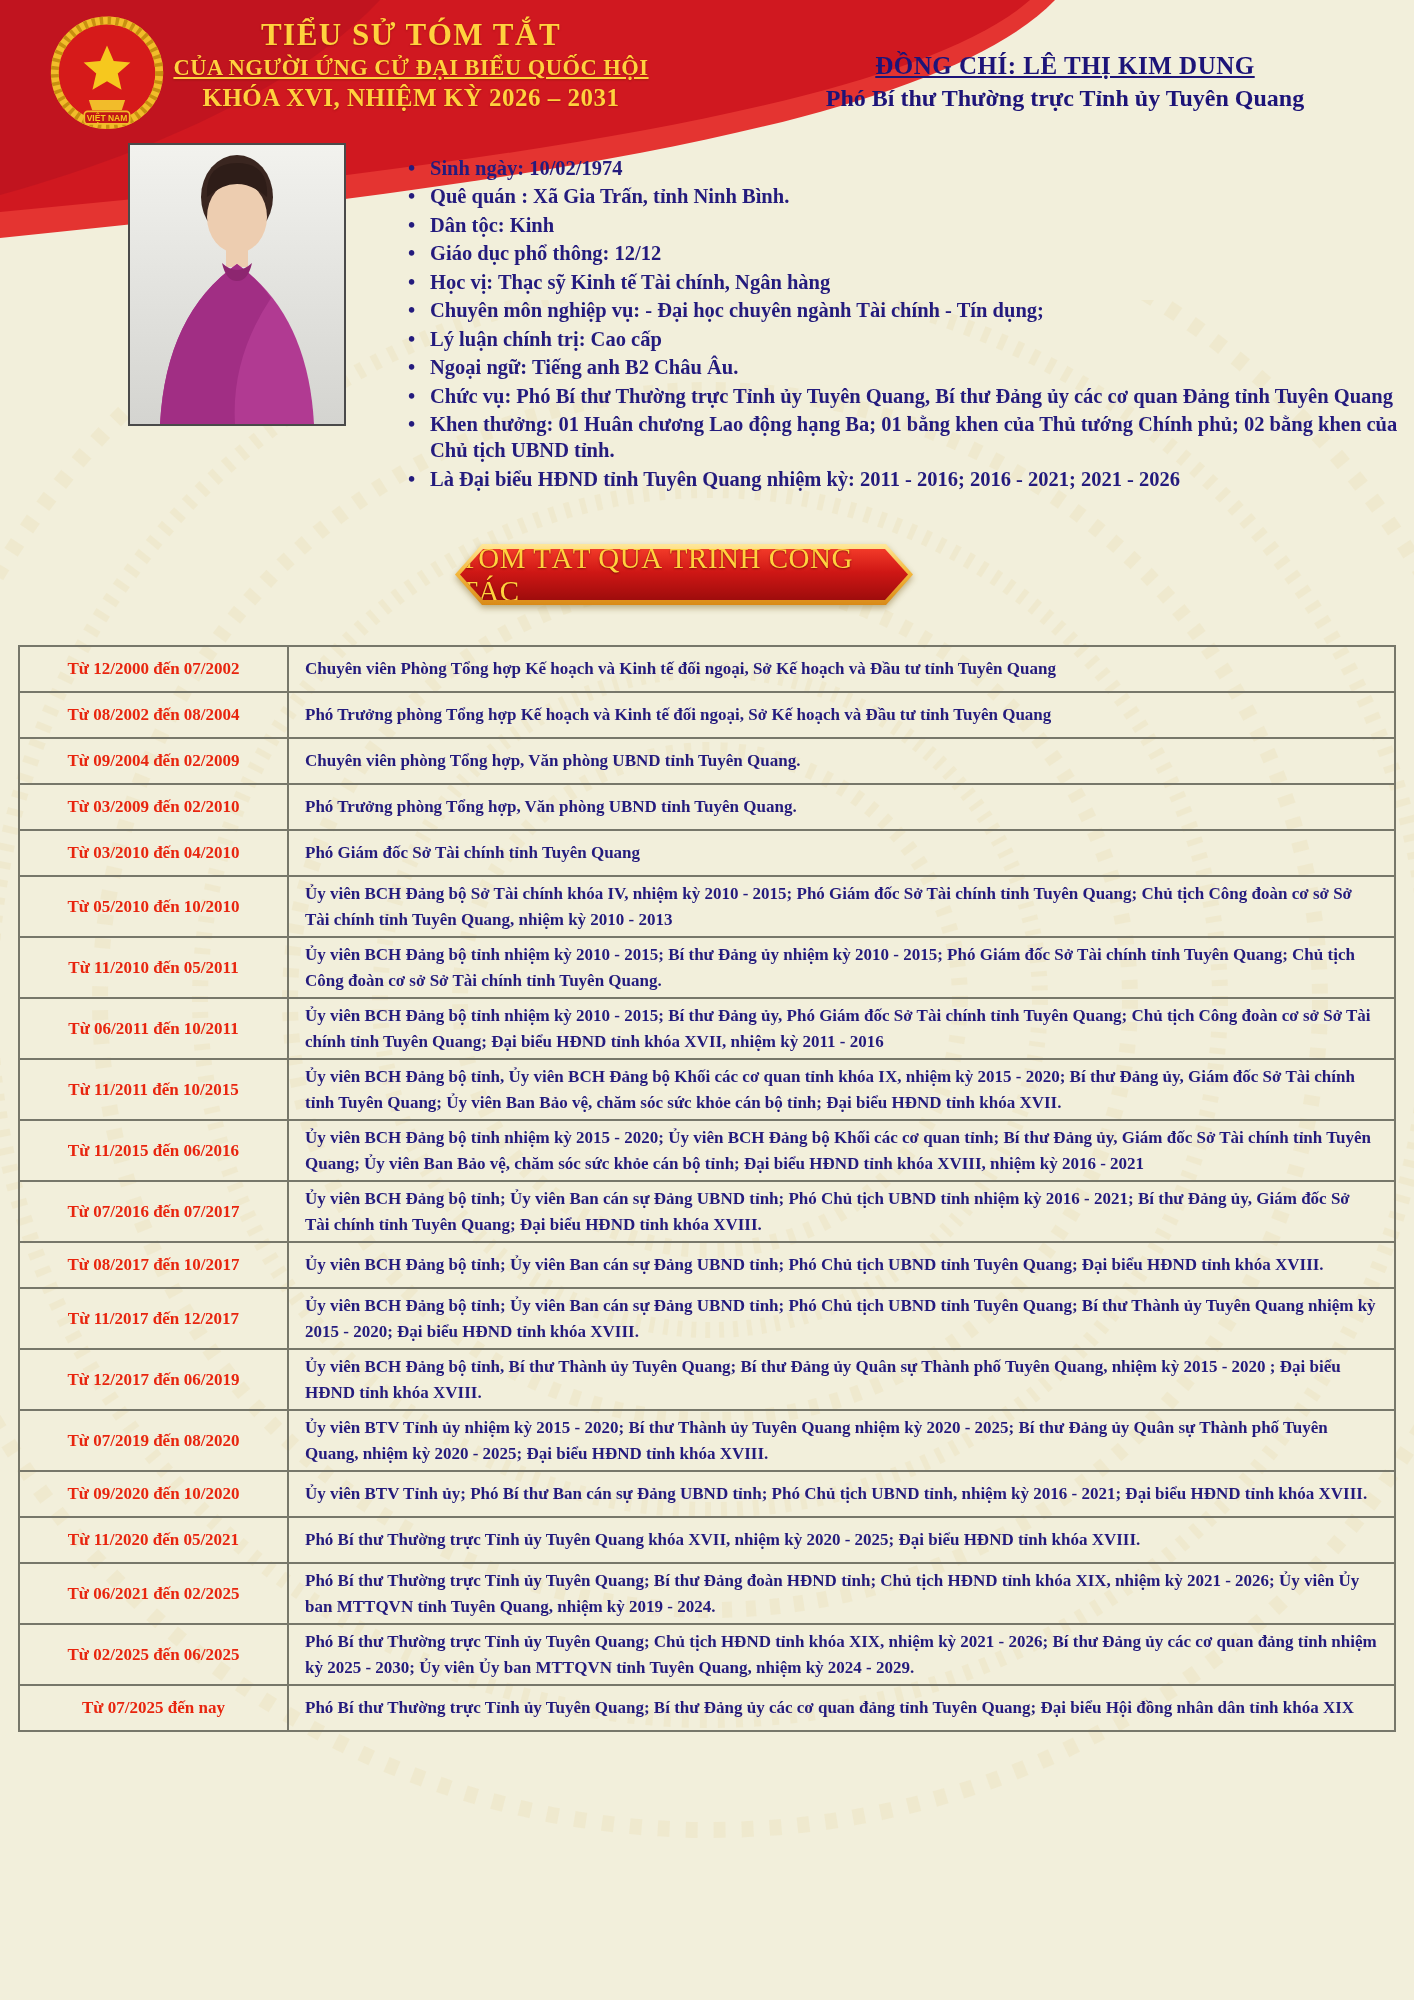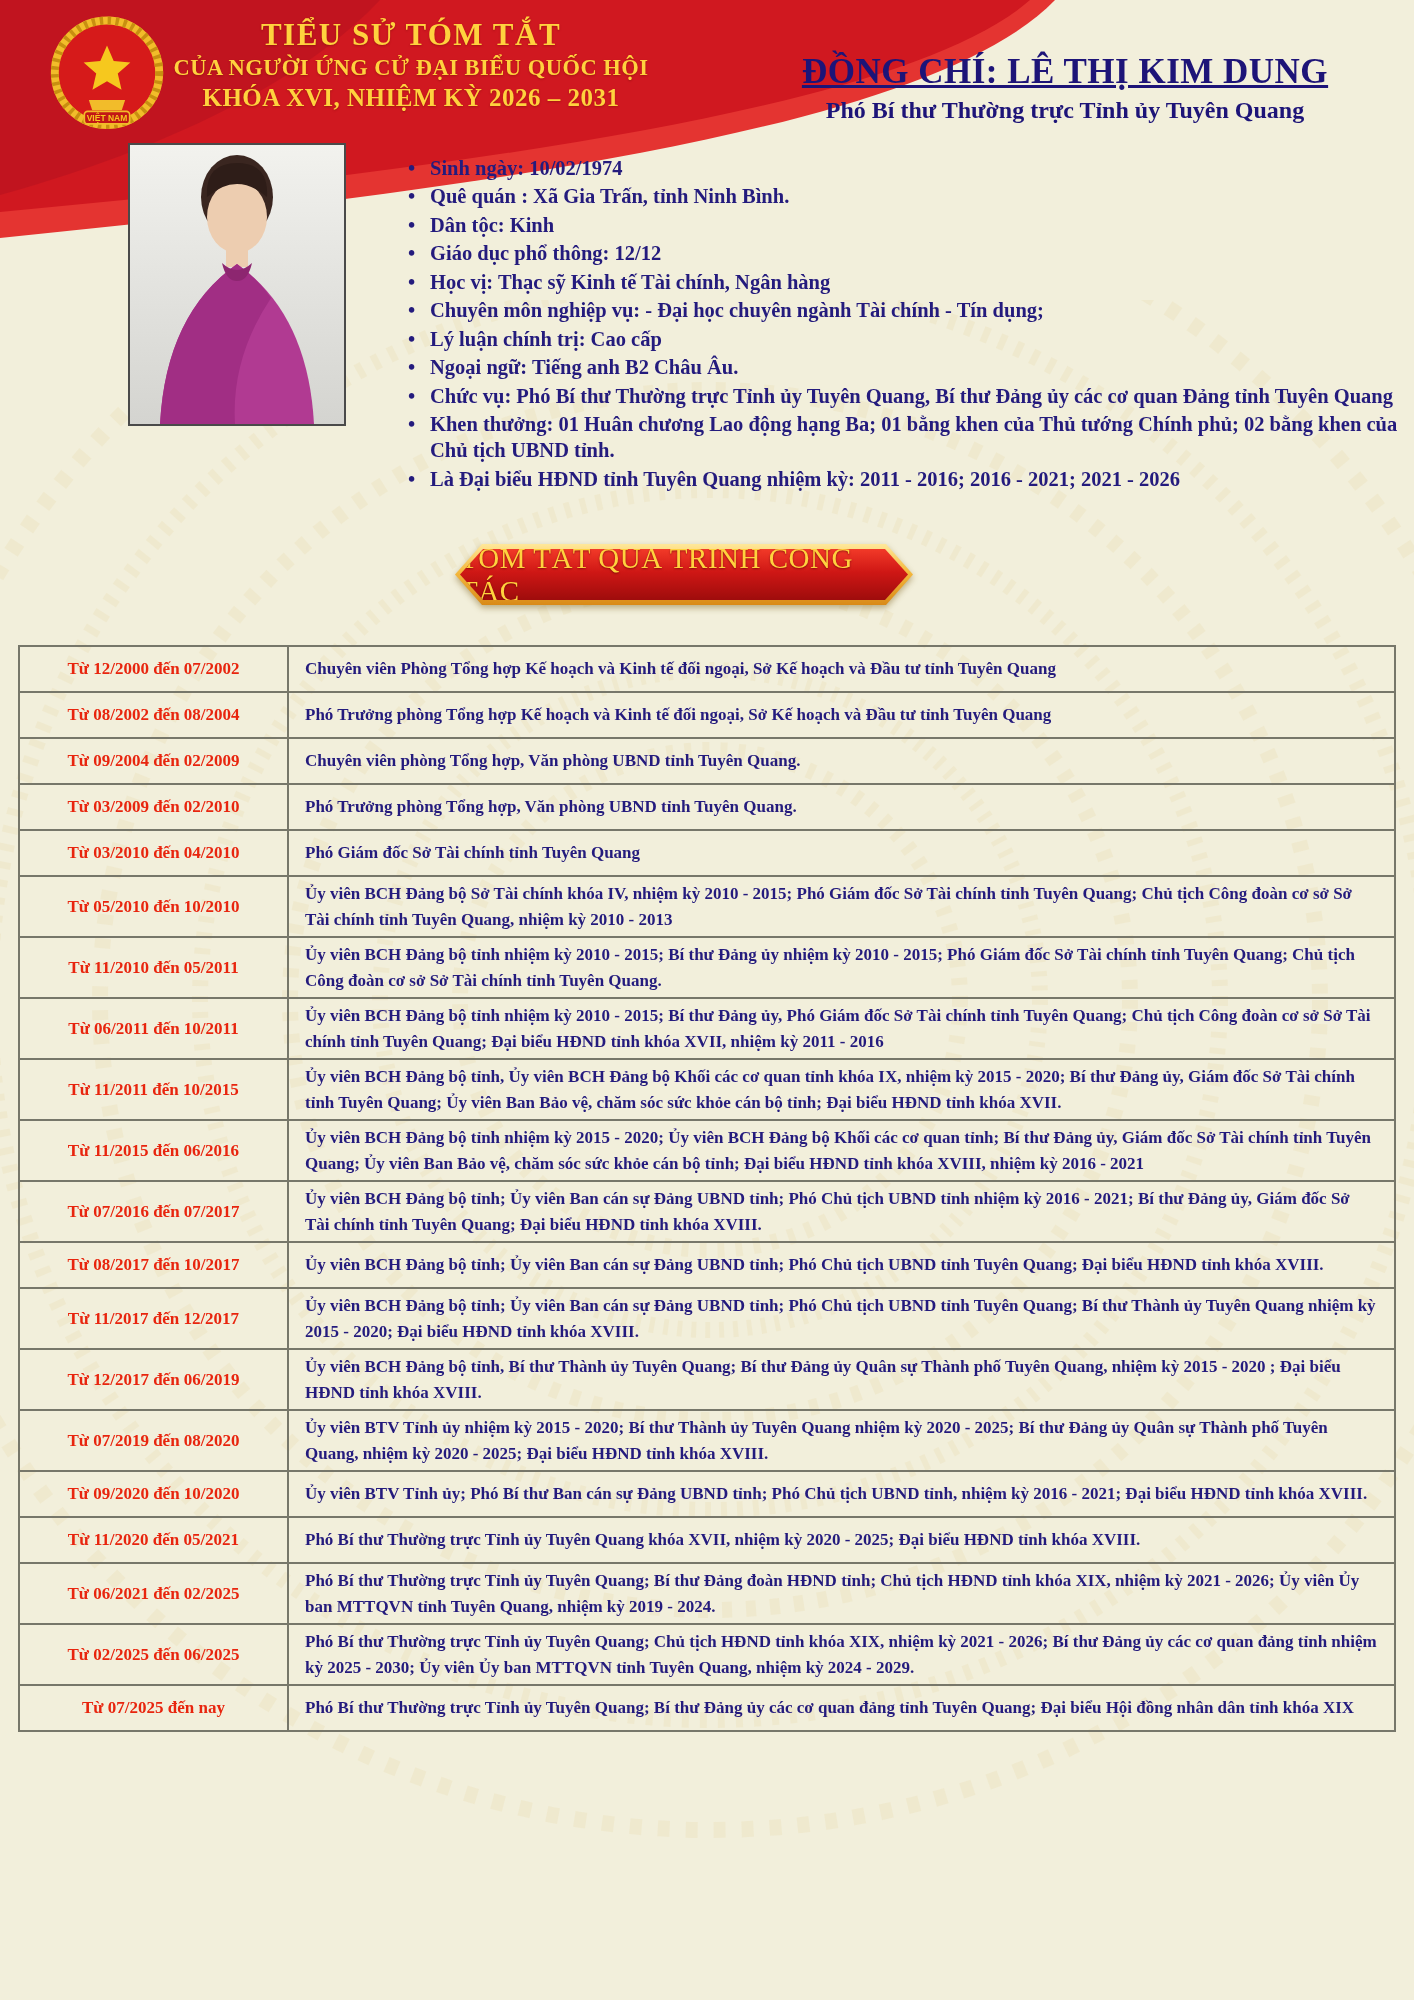--- a/index.html
+++ b/index.html
@@ -14,24 +14,24 @@
   .watermark{position:absolute;left:-110px;top:300px;opacity:.5;pointer-events:none;}
   
   .banner-svg{position:absolute;left:0;top:0;}
   .emblem{position:absolute;left:50px;top:16px;width:114px;height:118px;}
   .banner-title{
     position:absolute;left:168px;top:16px;width:486px;
     text-align:center;color:#ffd23e;font-weight:bold;
     text-shadow:0 1px 2px rgba(110,20,0,.45);
   }
   .banner-title .t1{font-size:31px;letter-spacing:1.5px;line-height:1.2;}
-  .banner-title .t2{font-size:22.5px;letter-spacing:.5px;line-height:1.3;}
+  .banner-title .t2{font-size:22.5px;letter-spacing:.5px;line-height:1.3;text-decoration:underline;}
   .banner-title .t3{font-size:25px;letter-spacing:.5px;line-height:1.3;}
   .who{position:absolute;left:735px;top:52px;width:660px;text-align:center;color:#1d1478;}
-  .who-name{font-size:35px;font-weight:bold;text-decoration:underline;letter-spacing:.5px;}
+  .who-name{font-size:25px;font-weight:bold;text-decoration:underline;letter-spacing:.5px;}
   .who-role{font-size:24px;font-weight:bold;margin-top:5px;}
   
   .photo{
     position:absolute;left:128px;top:143px;width:218px;height:283px;
     border:2px solid #4a4a4a;background:#e9e9e7;box-sizing:border-box;overflow:hidden;
   }
   
   .bullets{position:absolute;left:384px;top:139px;width:1022px;list-style:none;margin:16px;padding:0;}
   .bullets li{
     position:relative;padding-left:30px;

